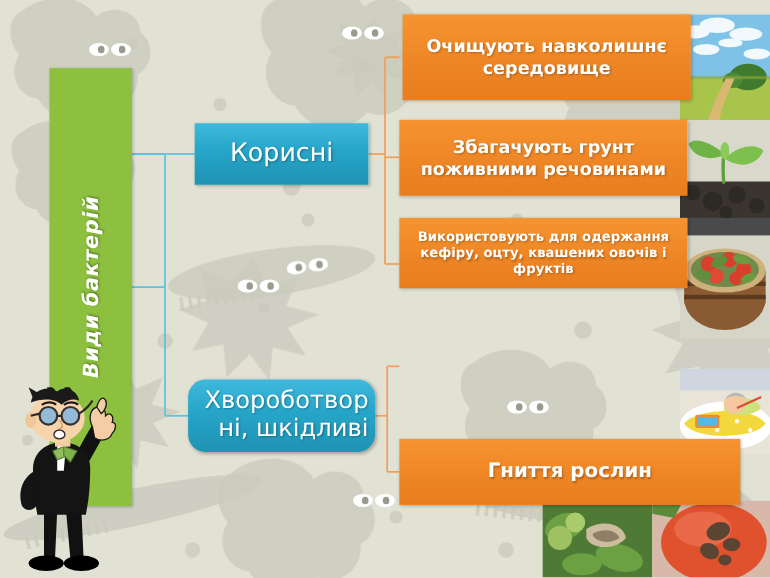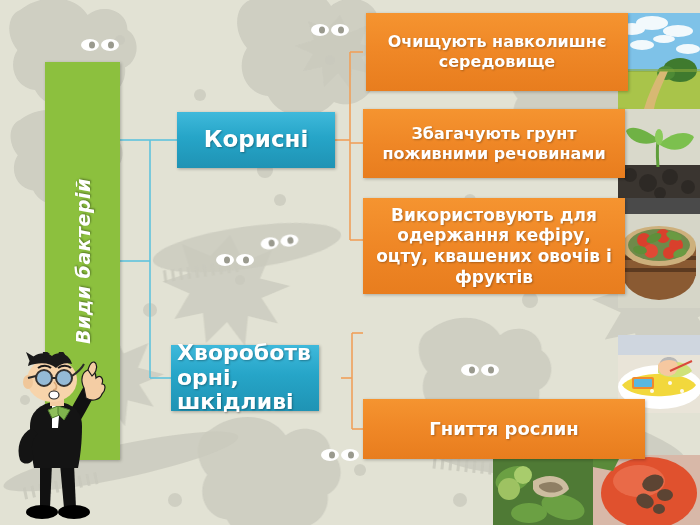--- a/index.html
+++ b/index.html
@@ -61,57 +61,57 @@
     letter-spacing: 0.5px;
     text-shadow: 1px 1px 2px rgba(0,0,0,0.35);
   }
 
   
   .cat-box {
     position: absolute;
     display: flex;
     align-items: center;
     justify-content: center;
-    text-align: left;
+    text-align: right;
     background: linear-gradient(180deg, #3fb9db 0%, #26a5c8 45%, #1f93b4 100%);
     color: #ffffff;
     font-size: 23px;
-    font-weight: bold;
+    font-weight: normal;
     line-height: 1.12;
     padding: 2px 6px;
     box-sizing: border-box;
     box-shadow: 1px 1px 3px rgba(0,0,0,0.28);
     text-shadow: 1px 1px 2px rgba(0,0,0,0.3);
     word-break: break-word;
   }
   #cat-useful   { left: 177px; top: 112px; width: 158px; height: 56px; }
-  #cat-harmful  { left: 171px; top: 345px; width: 148px; height: 66px; font-size: 22px; }
+  #cat-harmful  { left: 171px; top: 345px; width: 170px; height: 66px; font-size: 22px; border-radius: 16px; }
 
   
   .leaf-box {
     position: absolute;
     display: flex;
     align-items: center;
     justify-content: center;
     text-align: center;
     background: linear-gradient(180deg, #f59430 0%, #ef8726 50%, #e87d1e 100%);
     color: #ffffff;
     font-size: 16px;
     font-weight: bold;
     line-height: 1.22;
     padding: 3px 10px;
     box-sizing: border-box;
     box-shadow: 1px 1px 3px rgba(0,0,0,0.25);
     text-shadow: 1px 1px 2px rgba(0,0,0,0.28);
   }
   #leaf-clean   { left: 366px; top: 13px;  width: 262px; height: 78px; }
   #leaf-enrich  { left: 363px; top: 109px; width: 262px; height: 69px; text-align: center; }
-  #leaf-ferment { left: 363px; top: 198px; width: 262px; height: 96px; font-size: 17px; }
+  #leaf-ferment { left: 363px; top: 198px; width: 262px; height: 64px; font-size: 12px; }
   #leaf-disease { left: 363px; top: 307px; width: 262px; height: 52px; }
-  #leaf-rot     { left: 363px; top: 399px; width: 282px; height: 60px; font-size: 18px; align-items: center; }
+  #leaf-rot     { left: 363px; top: 399px; width: 310px; height: 60px; font-size: 18px; align-items: center; }
 
   
   #professor {
     position: absolute;
     left: 0px;
     top: 352px;
     width: 118px;
     height: 173px;
   }
   #professor svg { display: block; width: 100%; height: 100%; }

